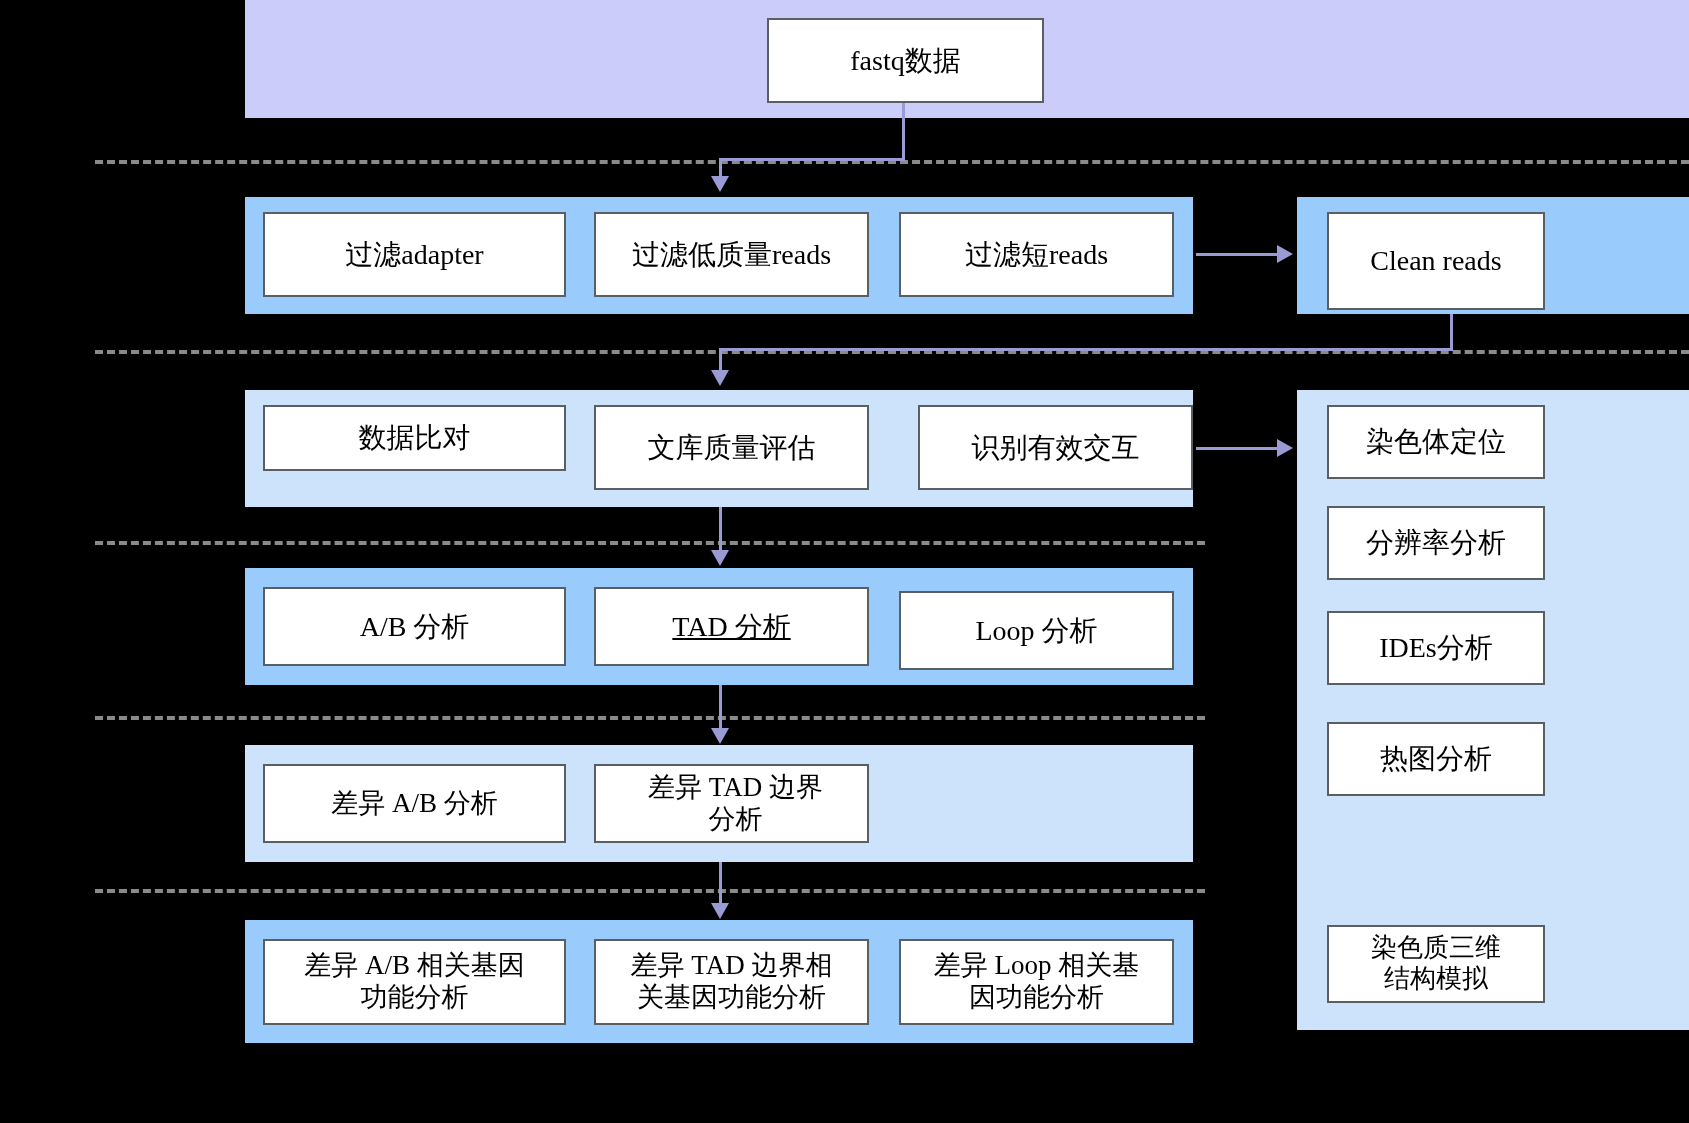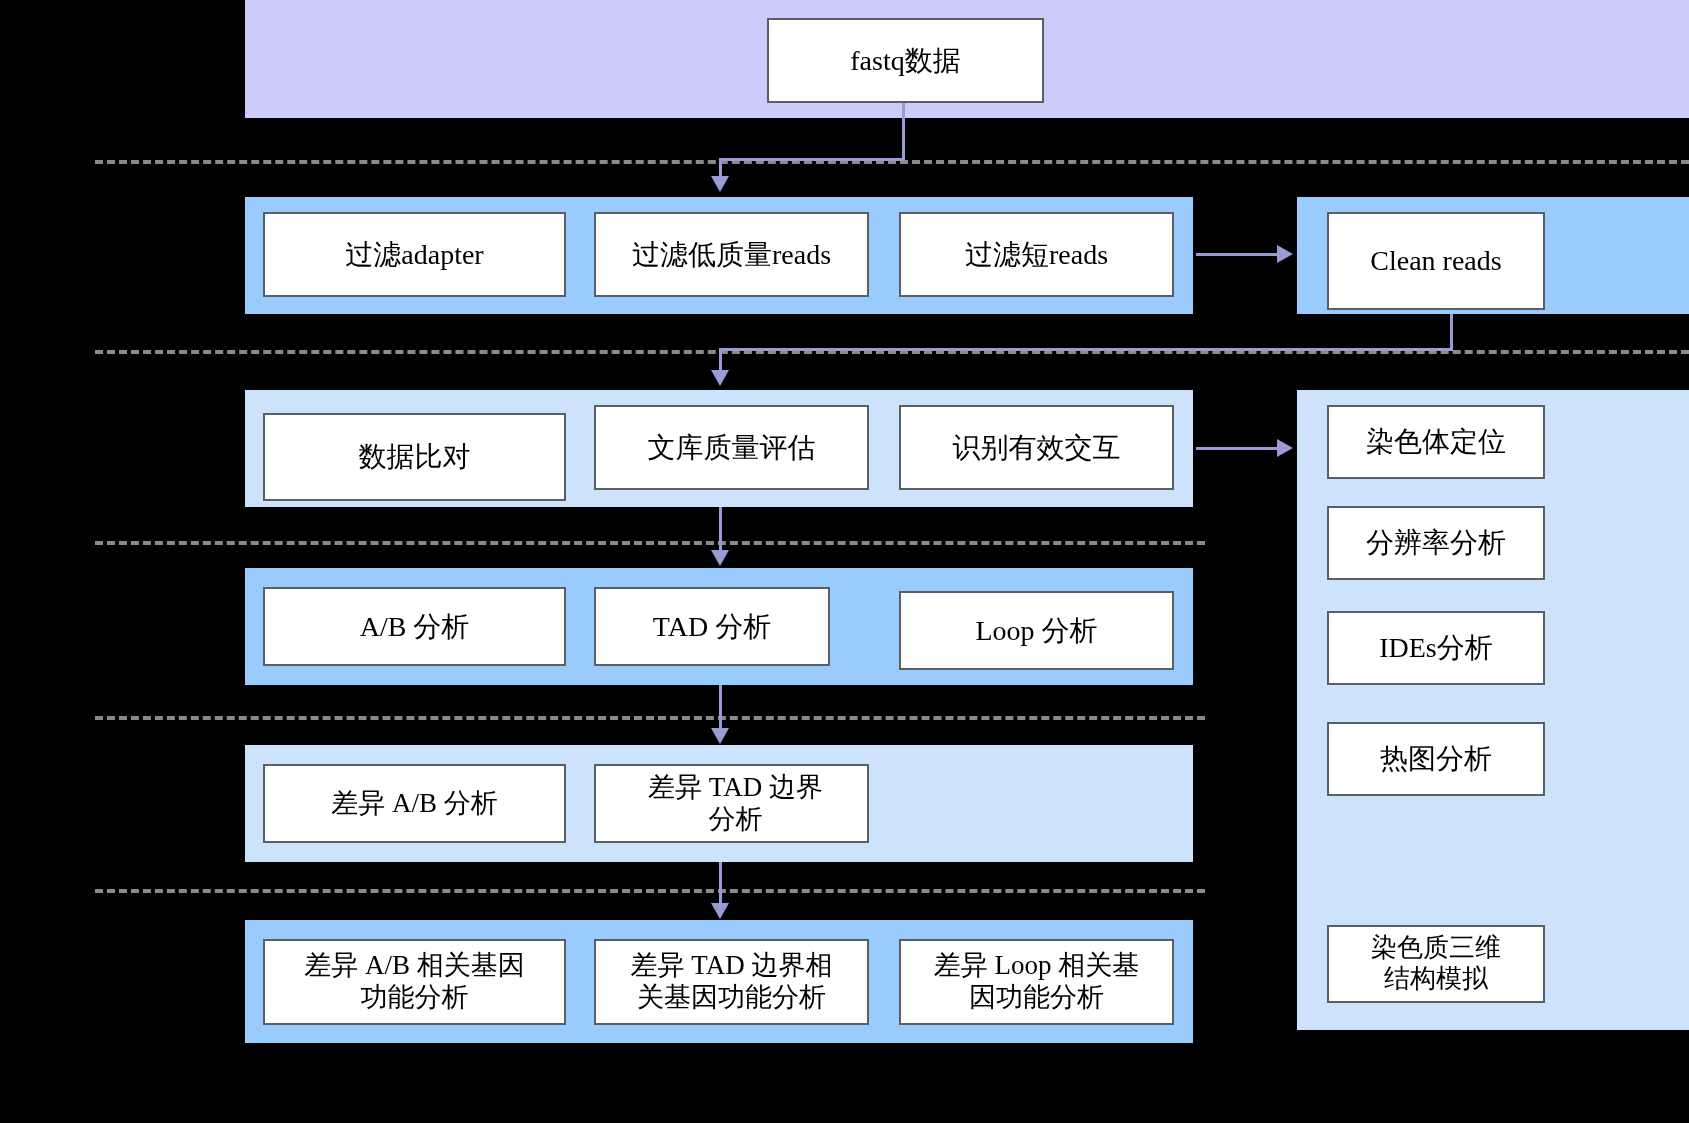--- a/index.html
+++ b/index.html
@@ -125,26 +125,26 @@
   <div class="seg seg-v" style="left:719px; top:862px; height:44px;"></div>
   <div class="arrow-down" style="left:711px; top:903px;"></div>
 
   <div class="node fs28" style="left:767px; top:18px; width:277px; height:85px;">fastq数据</div>
 
   <div class="node fs28" style="left:263px; top:212px; width:303px; height:85px;">过滤adapter</div>
   <div class="node fs28" style="left:594px; top:212px; width:275px; height:85px;">过滤低质量reads</div>
   <div class="node fs28" style="left:899px; top:212px; width:275px; height:85px;">过滤短reads</div>
   <div class="node fs28" style="left:1327px; top:212px; width:218px; height:98px;">Clean reads</div>
 
-  <div class="node fs28" style="left:263px; top:405px; width:303px; height:88px;margin-top:8px;">数据比对</div>
+  <div class="node fs28" style="left:263px; top:405px; width:303px; height:66px;">数据比对</div>
   <div class="node fs28" style="left:594px; top:405px; width:275px; height:85px;">文库质量评估</div>
-  <div class="node fs28" style="left:899px; top:405px; width:275px; height:85px;">识别有效交互</div>
+  <div class="node fs28" style="left:918px; top:405px; width:275px; height:85px;">识别有效交互</div>
 
   <div class="node fs28" style="left:263px; top:587px; width:303px; height:79px;">A/B 分析</div>
-  <div class="node fs28" style="left:594px; top:587px; width:236px; height:79px;">TAD 分析</div>
+  <div class="node fs28" style="left:594px; top:587px; width:275px; height:79px;text-decoration:underline;">TAD 分析</div>
   <div class="node fs28" style="left:899px; top:591px; width:275px; height:79px;">Loop 分析</div>
 
   <div class="node fs27" style="left:263px; top:764px; width:303px; height:79px;">差异 A/B 分析</div>
   <div class="node fs27" style="left:594px; top:764px; width:275px; height:79px;padding-left:12px;">差异 TAD 边界
 分析</div>
 
   <div class="node fs27" style="left:594px; top:939px; width:275px; height:86px;">差异 TAD 边界相
 关基因功能分析</div>
   <div class="node fs27" style="left:263px; top:939px; width:303px; height:86px;">差异 A/B 相关基因
 功能分析</div>

